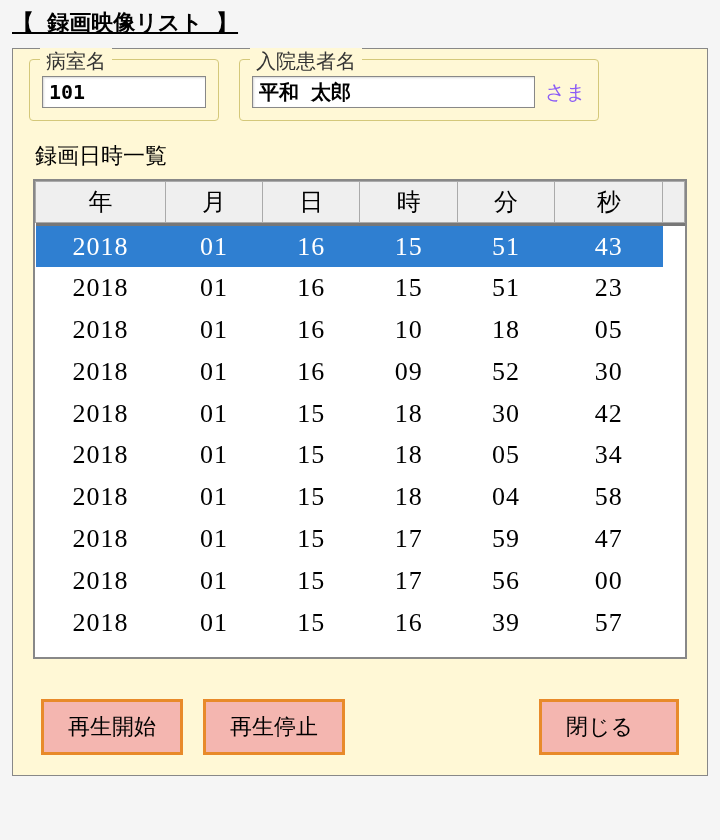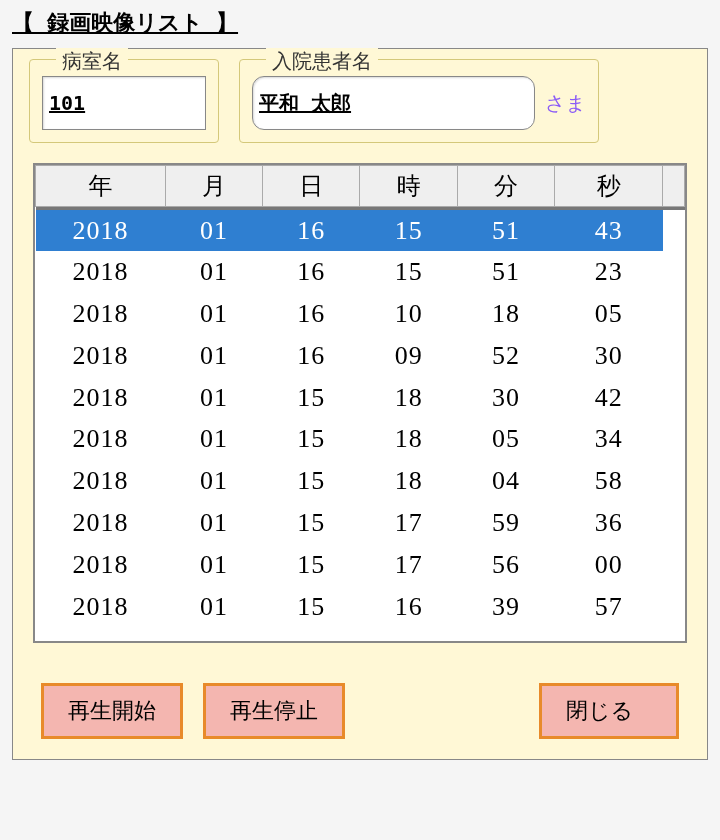--- a/index.html
+++ b/index.html
@@ -35,40 +35,39 @@
     .fieldset {
       border: 1px solid #d4c87a;
       border-radius: 4px;
       padding: 16px 12px 12px 12px;
       position: relative;
       background: #fff8d6;
     }
     .fieldset .legend {
       position: absolute;
       top: -12px;
-      left: 26px;
+      left: 10px;
       background: #fff8d6;
       padding: 0 6px;
       font-size: 20px;
       color: #333;
     }
     .room-fieldset { width: 190px; }
     .patient-fieldset { width: 360px; display: flex; align-items: center; gap: 10px; }
     .text-input {
       background: #fff;
       border: 1px solid #888;
       box-shadow: inset 1px 1px 2px rgba(0,0,0,0.15);
-      padding: 14px 6px;
+      padding: 3px 6px;
       font-size: 20px;
       font-weight: bold;
       font-family: "MS Gothic", monospace;
       width: 100%;
-      text-decoration: underline;
-    }
-    .patient-input { flex: 1; border-radius: 12px; }
+    }
+    .patient-input { flex: 1; }
     .sama { font-size: 20px; color: #8b5cf6; white-space: nowrap; }
     
     .list-label {
       font-size: 22px;
       color: #000;
       margin: 4px 0 8px 6px;
     }
     .table-wrap {
       background: #fff;
       border: 2px solid #888;
@@ -143,20 +142,21 @@
         <input class="text-input" type="text" value="101" style="">
       </div>
 
       <div class="fieldset patient-fieldset">
         <div class="legend">入院患者名</div>
         <input class="text-input patient-input" type="text" value="平和 太郎" style="">
         <span class="sama">さま</span>
       </div>
     </div>
 
+    <div class="list-label">録画日時一覧</div>
 
     <div class="table-wrap">
       <table>
         <colgroup>
           <col style="width:120px">
             <col style="width:90px">
             <col style="width:90px">
           <col style="width:90px">
             <col style="width:90px">
             <col style="width:100px">
@@ -239,21 +239,21 @@
               <td>04</td>
               <td>58</td>
               <td class="spacer"></td>
             </tr>
             <tr>
               <td>2018</td>
               <td>01</td>
               <td>15</td>
               <td>17</td>
               <td>59</td>
-              <td>36</td>
+              <td>47</td>
               <td class="spacer"></td>
             </tr>
             <tr>
               <td>2018</td>
               <td>01</td>
               <td>15</td>
               <td>17</td>
               <td>56</td>
               <td>00</td>
               <td class="spacer"></td>

